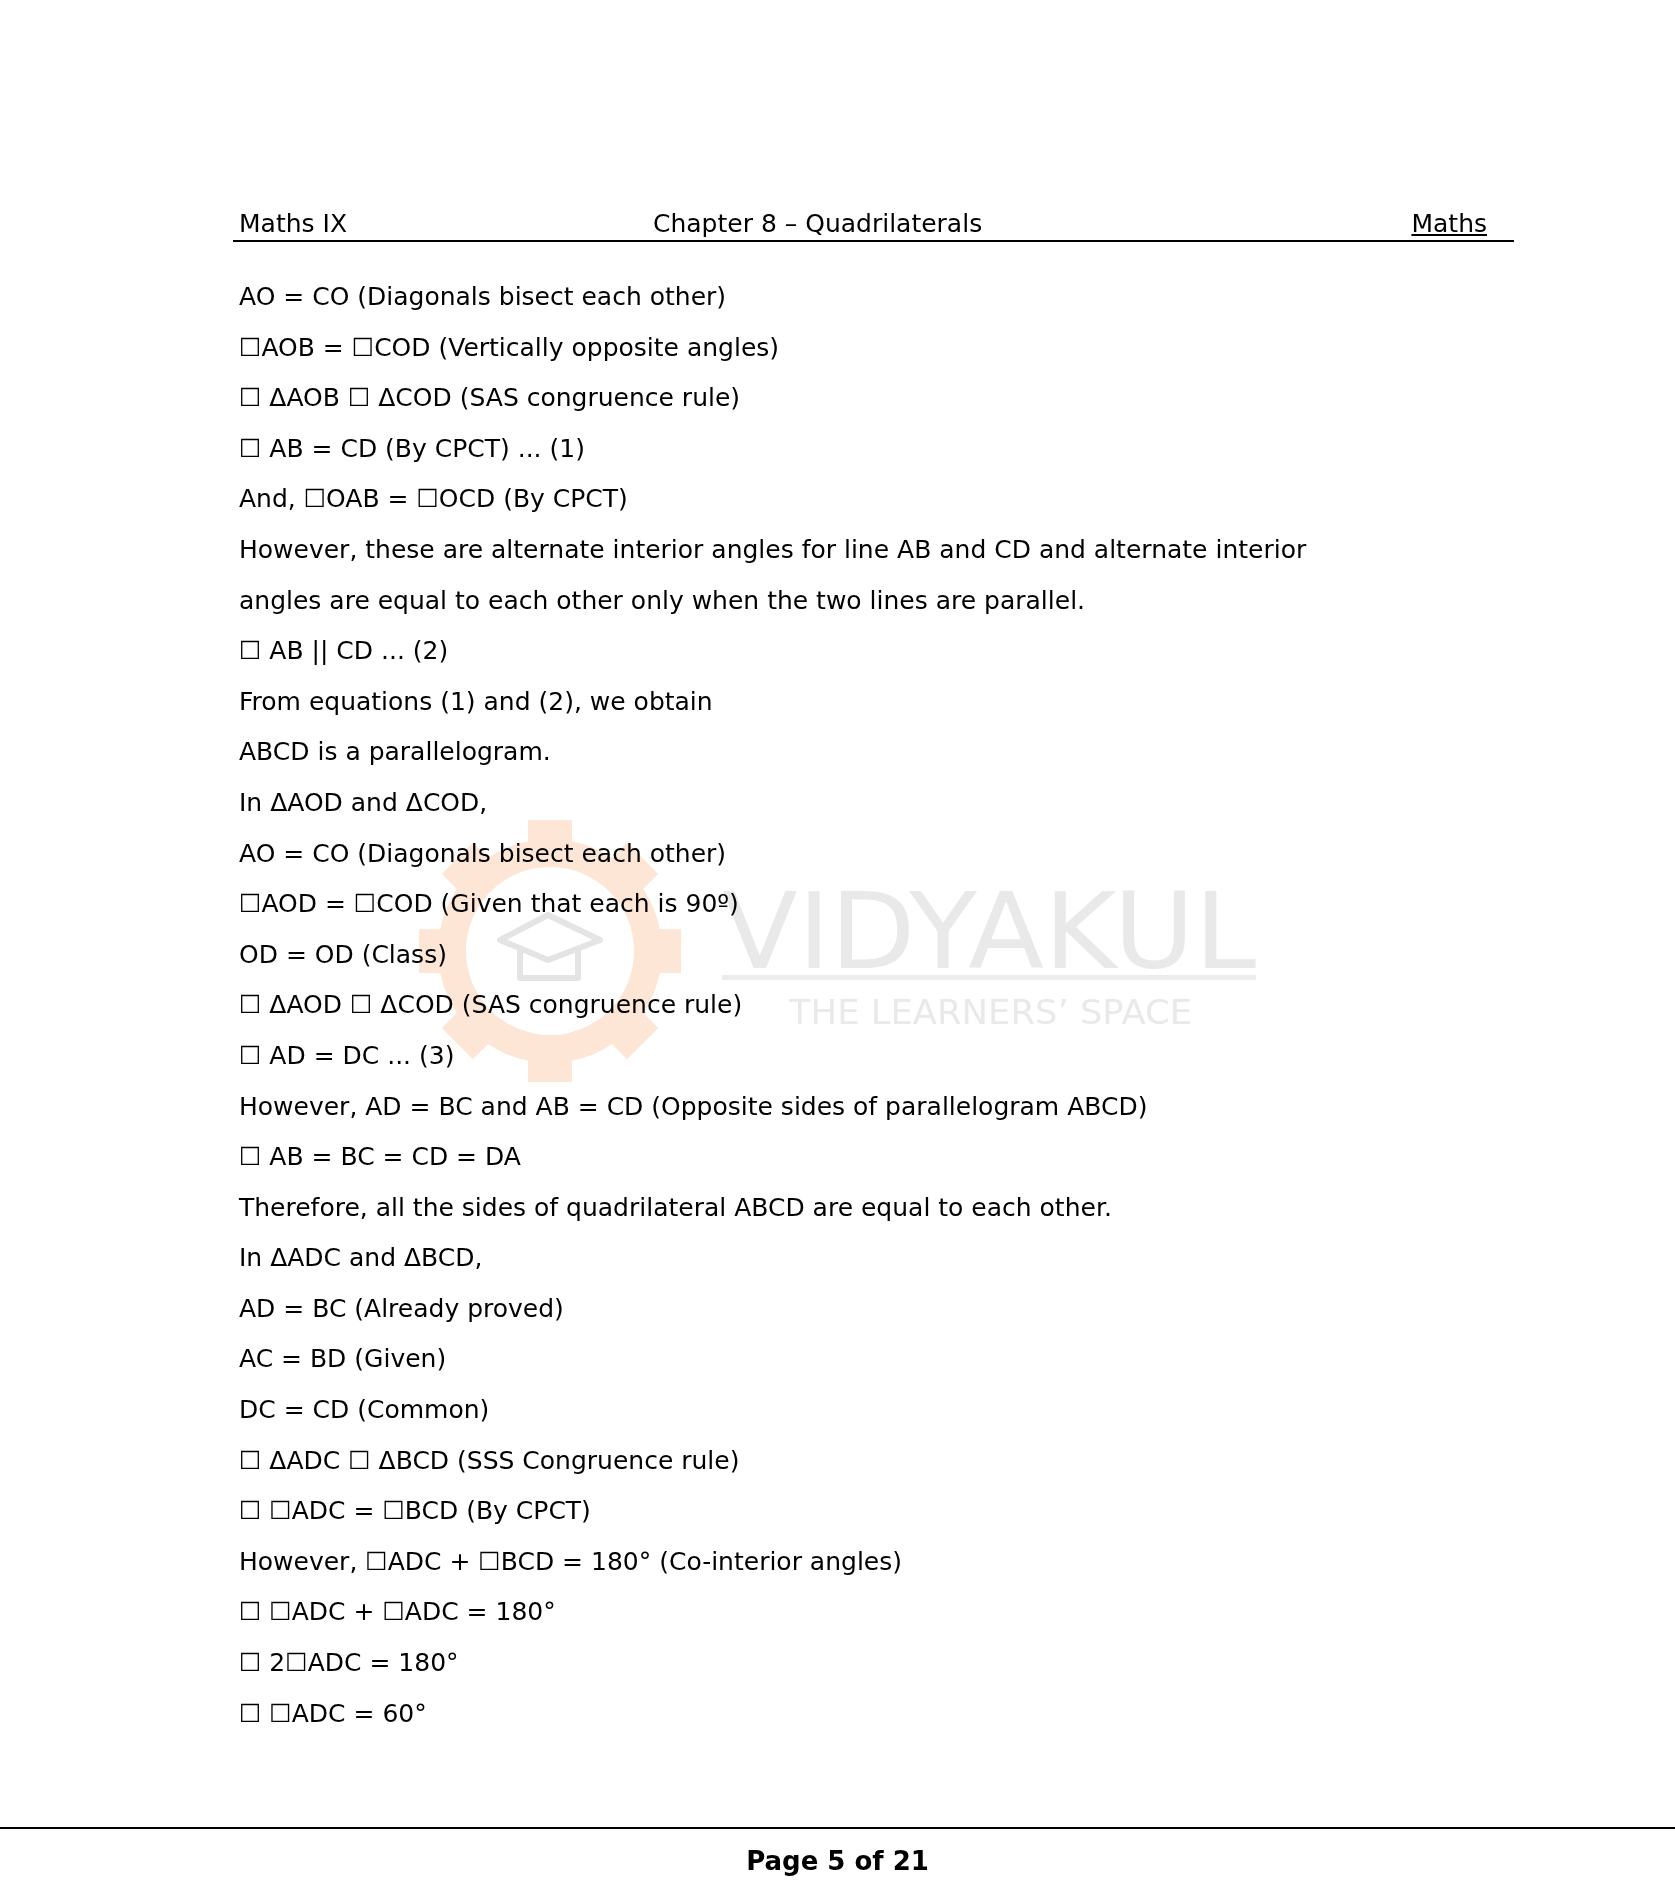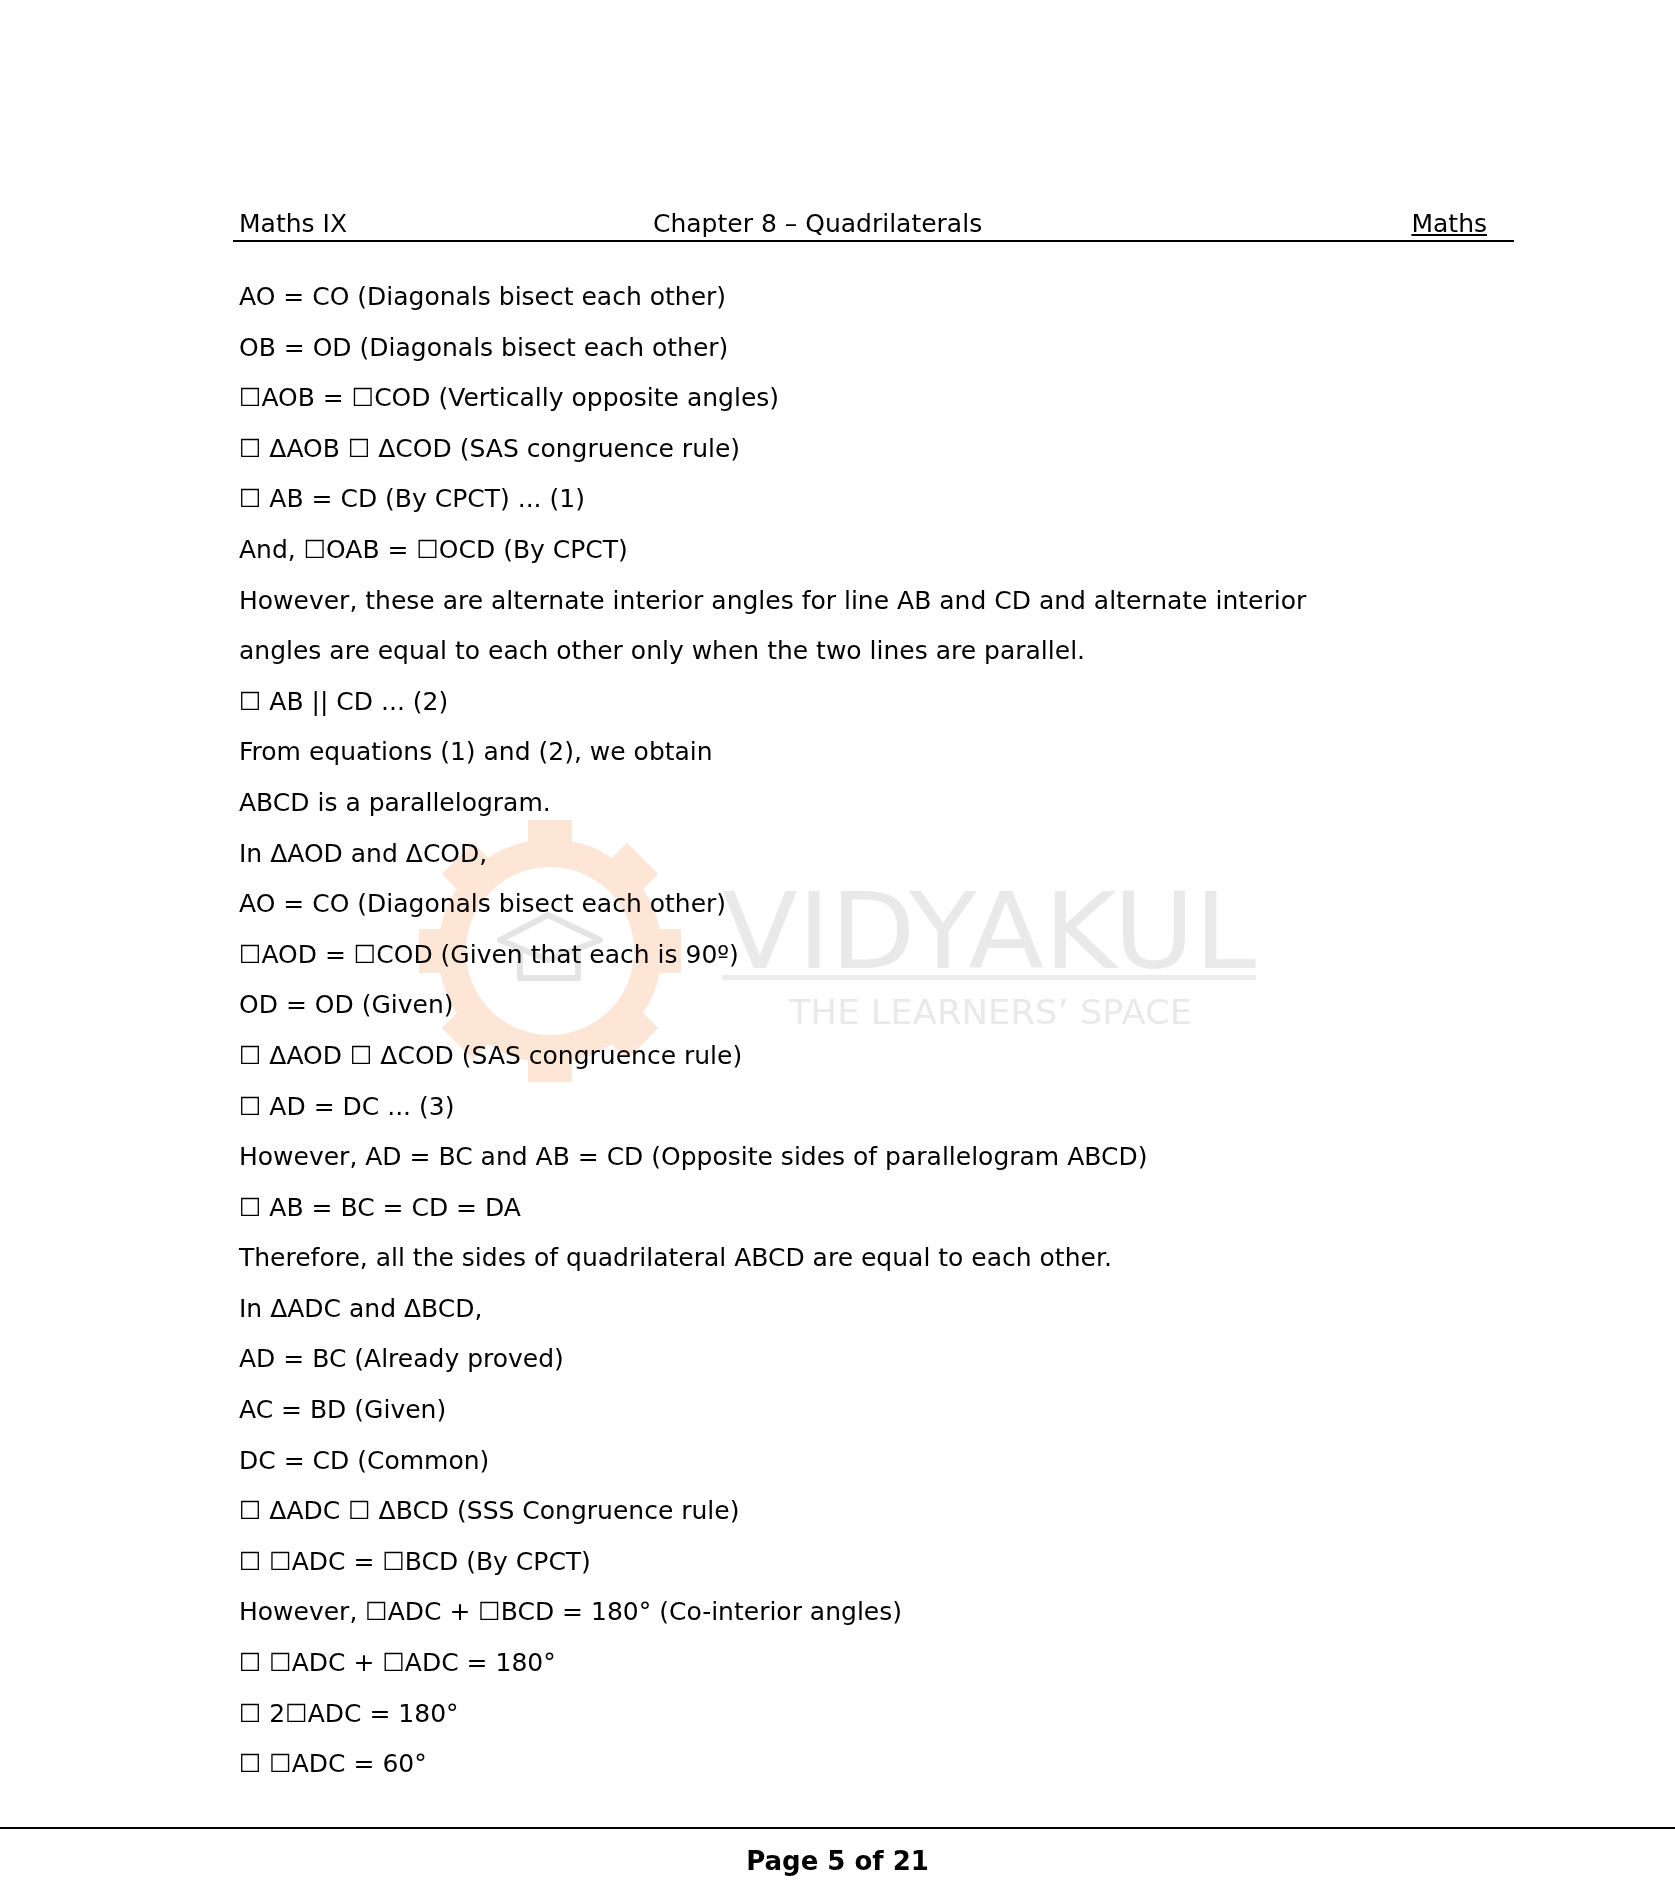--- a/index.html
+++ b/index.html
@@ -41,34 +41,33 @@
       <path d="M520,950 L520,978 L578,978 L578,950"></path>
     </g>
   </g>
   <text x="722" y="968" font-family="DejaVu Sans, sans-serif" font-size="106" fill="#e9e9e9" textLength="534" lengthAdjust="spacingAndGlyphs" id="wm-brand">VIDYAKUL</text>
   <rect x="722" y="975" width="534" height="5" fill="#ececec"></rect>
   <text x="789" y="1024" font-family="DejaVu Sans, sans-serif" font-size="34" fill="#e9e9e9" textLength="403" lengthAdjust="spacingAndGlyphs" id="wm-tag">THE LEARNERS’ SPACE</text>
 </svg>
 
 <div class="body-lines" id="body-lines">
     <div class="line">AO = CO (Diagonals bisect each other)</div>
-    <div class="line">OB = OD (Diagonals bisect each other)</div>
     <div class="line">☐AOB = ☐COD (Vertically opposite angles)</div>
     <div class="line">☐ ΔAOB ☐ ΔCOD (SAS congruence rule)</div>
     <div class="line">☐ AB = CD (By CPCT) ... (1)</div>
     <div class="line">And, ☐OAB = ☐OCD (By CPCT)</div>
     <div class="line">However, these are alternate interior angles for line AB and CD and alternate interior</div>
     <div class="line">angles are equal to each other only when the two lines are parallel.</div>
     <div class="line">☐ AB || CD ... (2)</div>
     <div class="line">From equations (1) and (2), we obtain</div>
     <div class="line">ABCD is a parallelogram.</div>
     <div class="line">In ΔAOD and ΔCOD,</div>
     <div class="line">AO = CO (Diagonals bisect each other)</div>
     <div class="line">☐AOD = ☐COD (Given that each is 90º)</div>
-    <div class="line">OD = OD (Given)</div>
+    <div class="line">OD = OD (Class)</div>
     <div class="line">☐ ΔAOD ☐ ΔCOD (SAS congruence rule)</div>
     <div class="line">☐ AD = DC ... (3)</div>
     <div class="line">However, AD = BC and AB = CD (Opposite sides of parallelogram ABCD)</div>
     <div class="line">☐ AB = BC = CD = DA</div>
     <div class="line">Therefore, all the sides of quadrilateral ABCD are equal to each other.</div>
     <div class="line">In ΔADC and ΔBCD,</div>
     <div class="line">AD = BC (Already proved)</div>
     <div class="line">AC = BD (Given)</div>
     <div class="line">DC = CD (Common)</div>
     <div class="line">☐ ΔADC ☐ ΔBCD (SSS Congruence rule)</div>

